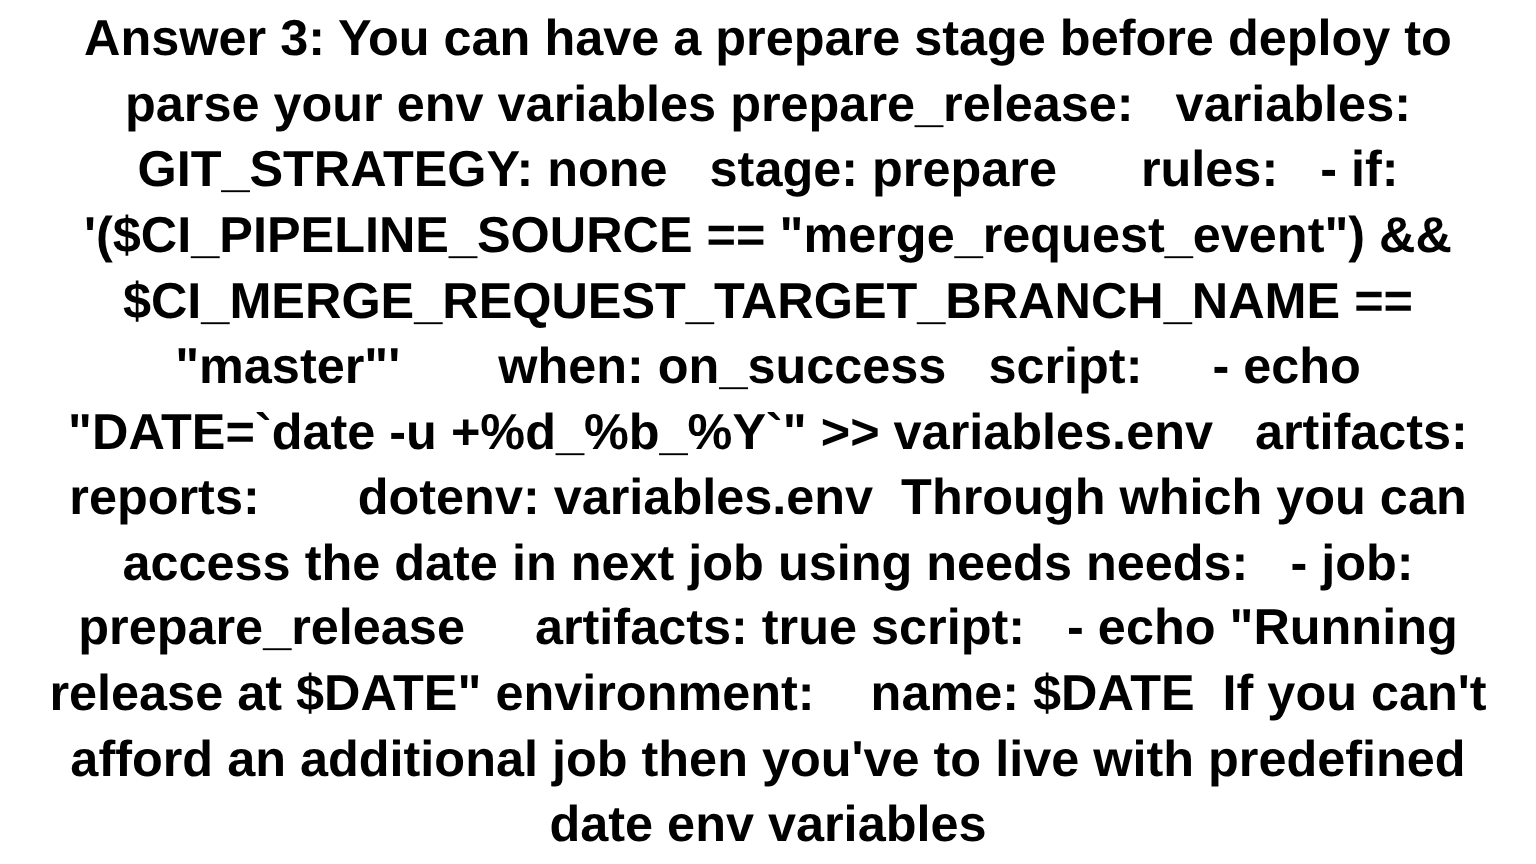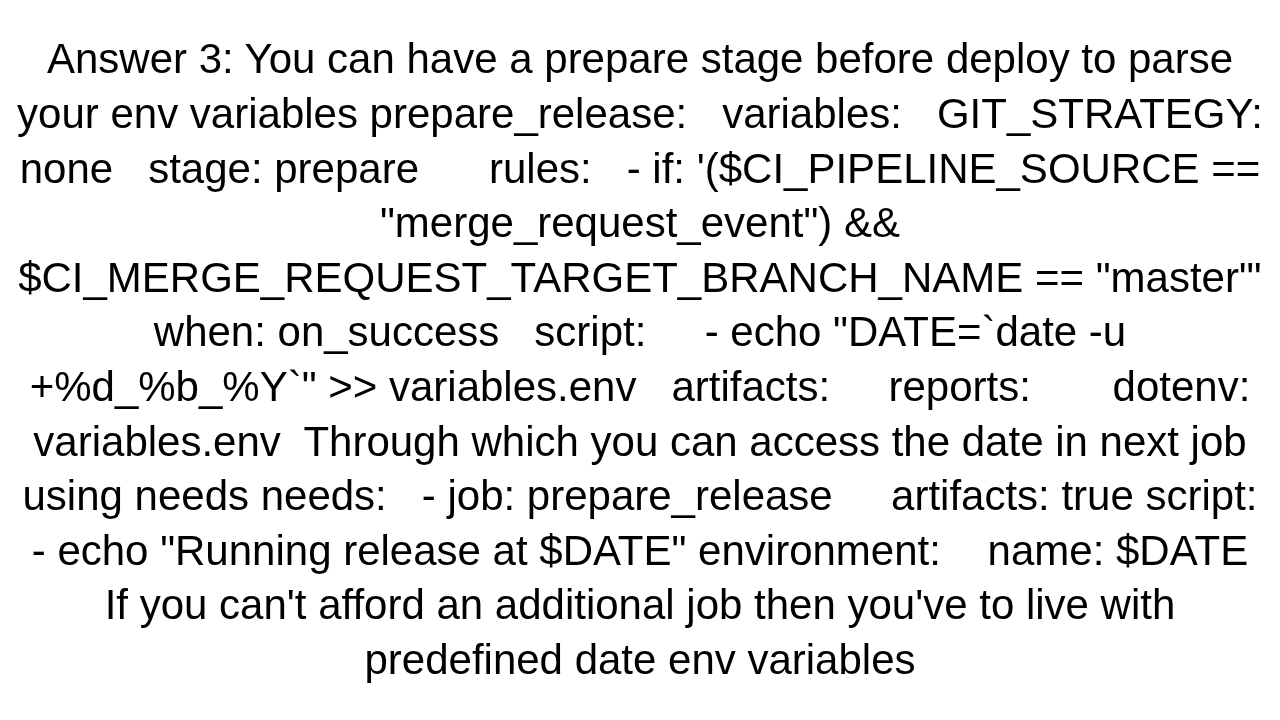--- a/index.html
+++ b/index.html
@@ -17,18 +17,19 @@
     align-items: center;
     justify-content: center;
     font-family: Arial, Helvetica, sans-serif;
     font-size: 42px;
     line-height: 1.3;
     color: #000000;
     text-align: center;
     box-sizing: border-box;
     padding: 16px;
     white-space: pre-wrap;
+    font-weight: bold;
   }
 </style>
 </head>
 <body>
 
 <div class="content">Answer 3: You can have a prepare stage before deploy to parse your env variables prepare_release:   variables:   GIT_STRATEGY: none   stage: prepare      rules:   - if: '($CI_PIPELINE_SOURCE == "merge_request_event") &amp;&amp; $CI_MERGE_REQUEST_TARGET_BRANCH_NAME == "master"'       when: on_success   script:     - echo "DATE=`date -u +%d_%b_%Y`" &gt;&gt; variables.env   artifacts:     reports:       dotenv: variables.env  Through which you can access the date in next job using needs needs:   - job: prepare_release     artifacts: true script:   - echo "Running release at $DATE" environment:    name: $DATE  If you can't afford an additional job then you've to live with predefined date env variables</div>
 
 </body></html>

